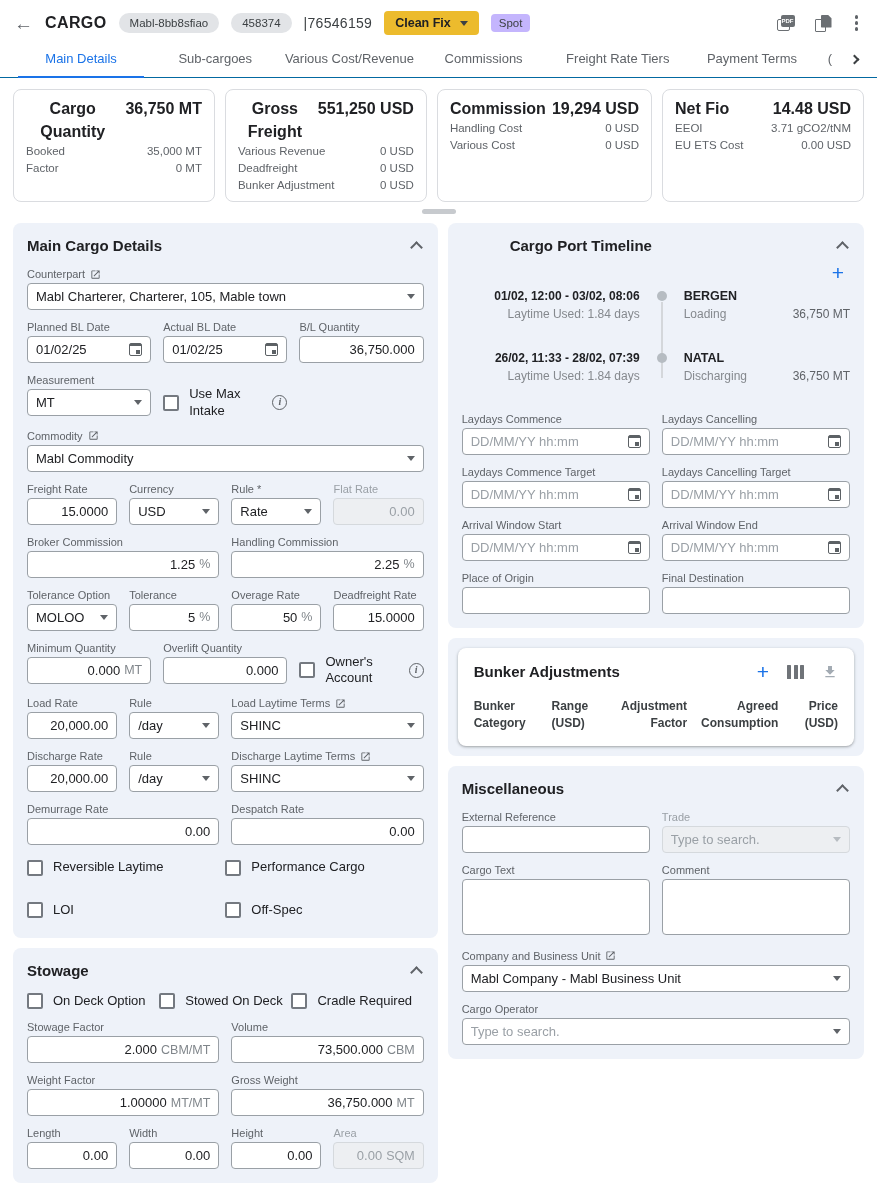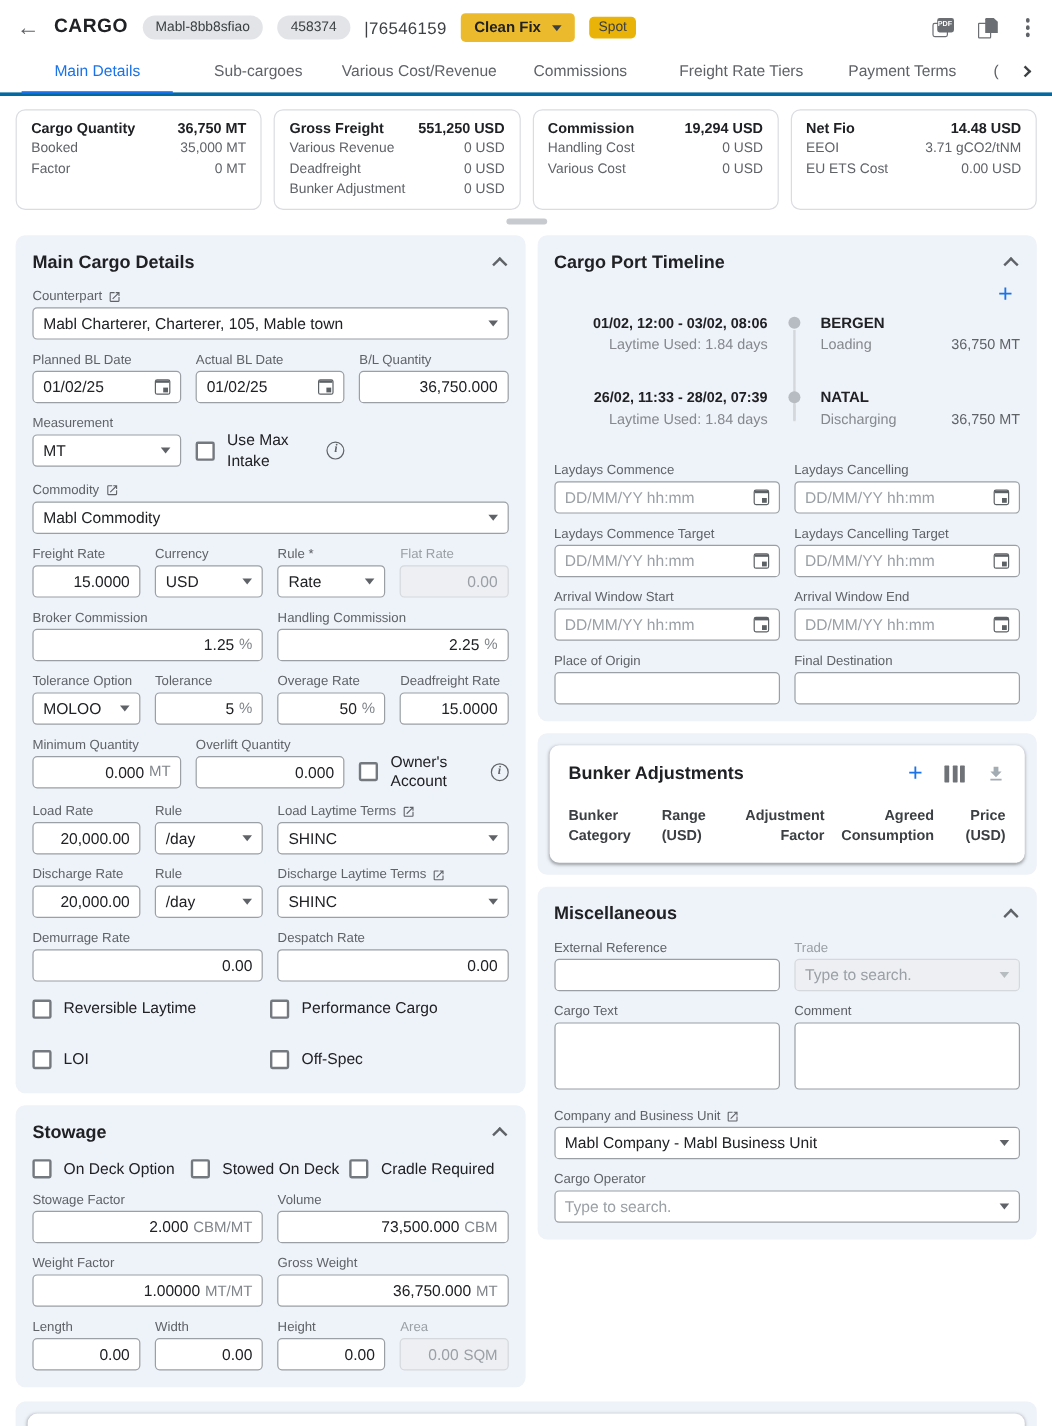--- a/index.html
+++ b/index.html
@@ -7,51 +7,51 @@
          font-family:"Liberation Sans", sans-serif; -webkit-font-smoothing:antialiased; }
 
   
   .topbar { display:flex; align-items:center; gap:12px; padding:11px 16px 7px 14px; }
   .back { font-size:19px; color:#5f6368; cursor:pointer; line-height:1; }
   .app-title { font-size:16px; font-weight:700; letter-spacing:.4px; }
   .pill { background:#e2e4e7; color:#3c4043; border-radius:11px; padding:4px 11px; font-size:11.5px; }
   .ref { font-size:14px; color:#3c4043; letter-spacing:.3px; }
   .fixbtn { background:#ecbb2d; border-radius:4px; padding:5px 11px; font-size:12.5px; font-weight:700;
             display:flex; align-items:center; gap:9px; cursor:pointer; }
-  .spot { background:#eab308; border-radius:4px; padding:3px 8px; font-size:11.5px; color:#3c4043; }
+  .spot { background:#c4b5fd; border-radius:4px; padding:3px 8px; font-size:11.5px; color:#3c4043; }
   .top-actions { margin-left:auto; display:flex; align-items:center; gap:20px; }
   .tri { width:0; height:0; border-left:4px solid transparent; border-right:4px solid transparent;
          border-top:5px solid #3c4043; }
 
   .pdficon { position:relative; width:18px; height:16px; cursor:pointer; }
   .pdficon .bk { position:absolute; left:0; bottom:0; width:13px; height:12px; border:1.5px solid #6b6f73; border-radius:2px; }
   .pdficon .fr { position:absolute; right:0; top:0; width:14px; height:12px; background:#6b6f73; border-radius:2px;
                  color:#fff; font-size:6px; font-weight:700; display:flex; align-items:center; justify-content:center; }
   .copyicon { position:relative; width:17px; height:17px; cursor:pointer; }
   .copyicon .bk { position:absolute; left:0; bottom:0; width:11px; height:13px; border:1.5px solid #6b6f73; border-radius:1px; }
   .copyicon .fr { position:absolute; right:0; top:0; width:11px; height:13px; background:#6b6f73;
                   clip-path:polygon(0 0,65% 0,100% 28%,100% 100%,0 100%); border-radius:1px; }
   .kebab { cursor:pointer; padding:0 3px; }
   .kebab i { display:block; width:3.5px; height:3.5px; border-radius:50%; background:#5f6368; margin:2.6px auto; }
 
   
-  .tabs { display:flex; align-items:stretch; border-bottom:3px solid #0369a1; padding:0 10px 0 14px; }
+  .tabs { display:flex; align-items:stretch; border-bottom:1px solid #0369a1; padding:0 10px 0 14px; }
   .tab { flex:1; text-align:center; font-size:13px; color:#5f6368; padding:9px 2px 11px; position:relative; cursor:pointer; white-space:nowrap; }
   .tab.active { color:#1a73e8; }
   .tab.active::after { content:""; position:absolute; left:4px; right:4px; bottom:-1px; height:2px; background:#1a73e8; }
   .tab-part { width:22px; color:#5f6368; font-size:13px; padding:9px 0; text-align:center; cursor:pointer; }
   .tabchev { width:26px; display:flex; align-items:center; justify-content:center; cursor:pointer; }
   .tabchev b { width:7px; height:7px; border-top:2px solid #3c4043; border-right:2px solid #3c4043; transform:rotate(45deg); }
 
   
   .cards-row { display:flex; gap:10px; padding:11px 13px 2px; }
   .scard { flex:1; border:1px solid #dadce0; border-radius:8px; padding:7px 12px 8px; min-height:66px; }
   .scard .r { display:flex; justify-content:space-between; gap:6px; font-size:11.5px; color:#5f6368; line-height:1.45; }
   .scard .r .v { white-space:nowrap; }
-  .scard .r.first { font-size:12px; color:#202124; font-weight:700; }
+  .scard .r.first { font-size:16px; color:#202124; font-weight:700;text-align:center; }
   .handle { width:34px; height:5px; background:#c7cace; border-radius:3px; margin:5px auto 9px; cursor:row-resize; }
 
   
   .content { display:flex; gap:10px; padding:0 13px; align-items:flex-start; }
   .col { display:flex; flex-direction:column; gap:10px; }
   .col-l { flex:1.02; } .col-r { flex:1; }
   .section { background:#eef2f9; border-radius:8px; padding:14px 14px 14px; }
   .sec-head { display:flex; justify-content:space-between; align-items:center; margin-bottom:14px; }
   .sec-title { font-size:15px; font-weight:700; }
   .chev-up { width:9px; height:9px; border-top:2px solid #5f6368; border-right:2px solid #5f6368;
@@ -550,21 +550,21 @@
               <span class="unit">SQM</span>
             </div>
           </div>
       </div>
     </div>
   </div>
 
   <div class="col col-r">
 
     <div class="section">
-      <div class="sec-head" style="margin-bottom:6px;">
+      <div class="sec-head" style="margin-bottom:6px;margin-left:48px;">
         <span class="sec-title">Cargo Port Timeline</span>
         <span class="chev-up"></span>
       </div>
       <div class="tl-add">
           <span class="plus">+</span>
         </div>
 
       <div class="tl-row one">
         <div class="tl-left">
           <div class="tl-dates">01/02, 12:00 - 03/02, 08:06</div>

